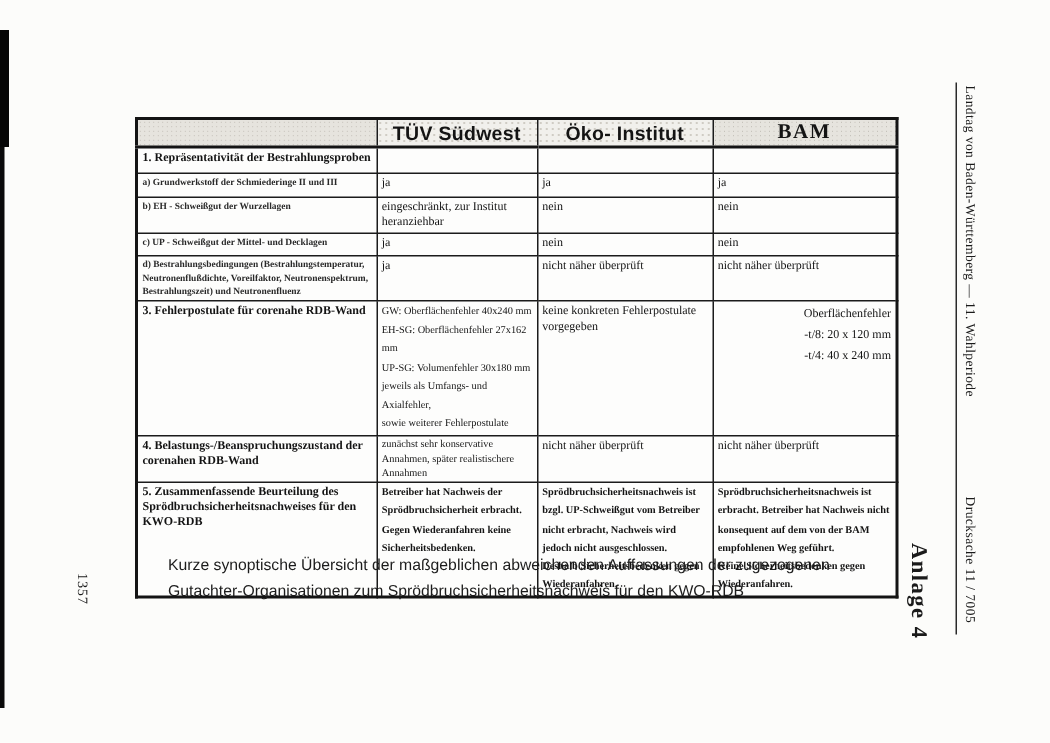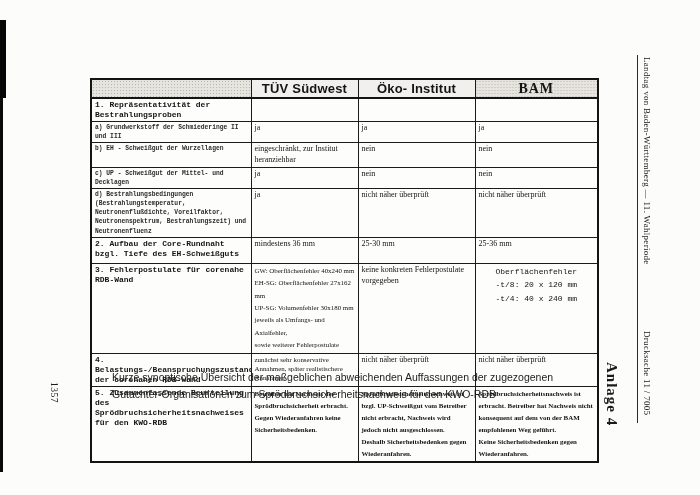--- a/index.html
+++ b/index.html
@@ -33,33 +33,33 @@
     background-color:#e6e4de;
     background-image:radial-gradient(#b9b6ae 0.5px, rgba(0,0,0,0) 0.6px);
     background-size:3px 3px;
   }
   .speckle-light {
     background-color:#f1f0ec;
     background-image:radial-gradient(#cfccc4 0.5px, rgba(0,0,0,0) 0.6px);
     background-size:4px 4px;
   }
 
-  td.lbl { font-family:Liberation Mono, monospace; }
+  td.lbl { font-family:Liberation Serif, serif; }
   .lbl-num { font-weight:bold; font-size:8px; line-height:1.25; }
   .lbl-sub { font-weight:bold; font-size:6.3px; line-height:1.45; color:#2a2a2a; }
 
   td.val {
     font-family:"Liberation Serif", serif;
     font-size:8px; text-align:left; line-height:1.35;
     white-space:pre-line; padding-top:2px;
   }
   td.val-left { text-align:left; }
   td.val-small { font-size:6.9px; }
   td.val-tall { line-height:1.8; }
-  td.bam-indent { text-align:center; padding-left:30px; line-height:1.7;font-family:Liberation Mono, monospace; }
+  td.bam-indent { text-align:right; padding-left:30px; line-height:1.7; }
   td.summary {
     font-family:"Liberation Serif", serif; font-weight:bold;
     font-size:6.9px; text-align:left; line-height:1.75;
     white-space:pre-line; padding:2px 4px;
   }
 
   
   .caption {
     position:absolute; left:112px; top:369px; width:442px;
     font-size:10.5px; line-height:1.6; color:#1c1c1c;
@@ -124,26 +124,20 @@
         <td class="val">nein</td>
       </tr>
 
       <tr style="height:22px">
         <td class="lbl lbl-sub">d) Bestrahlungsbedingungen (Bestrahlungstemperatur, Neutronenflußdichte, Voreilfaktor, Neutronenspektrum, Bestrahlungszeit) und Neutronenfluenz</td>
         <td class="val">ja</td>
         <td class="val">nicht näher überprüft</td>
         <td class="val">nicht näher überprüft</td>
       </tr>
 
-      <tr style="height:26px">
-        <td class="lbl lbl-num">2. Aufbau der Core-Rundnaht bzgl. Tiefe des EH-Schweißguts</td>
-        <td class="val">mindestens 36 mm</td>
-        <td class="val">25-30 mm</td>
-        <td class="val">25-36 mm</td>
-      </tr>
 
       <tr style="height:51px">
         <td class="lbl lbl-num">3. Fehlerpostulate für corenahe RDB-Wand</td>
         <td class="val val-left val-small val-tall">GW: Oberflächenfehler 40x240 mm
 EH-SG: Oberflächenfehler 27x162 mm
 UP-SG: Volumenfehler 30x180 mm
 jeweils als Umfangs- und Axialfehler,
 sowie weiterer Fehlerpostulate</td>
         <td class="val">keine konkreten Fehlerpostulate vorgegeben</td>
         <td class="val bam-indent">Oberflächenfehler

